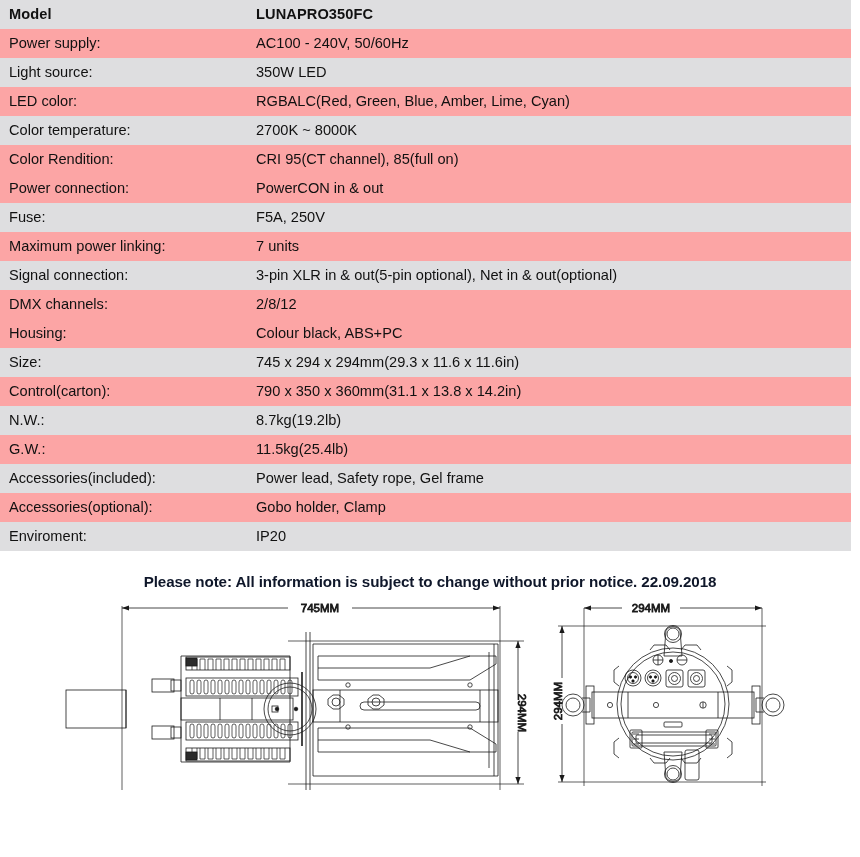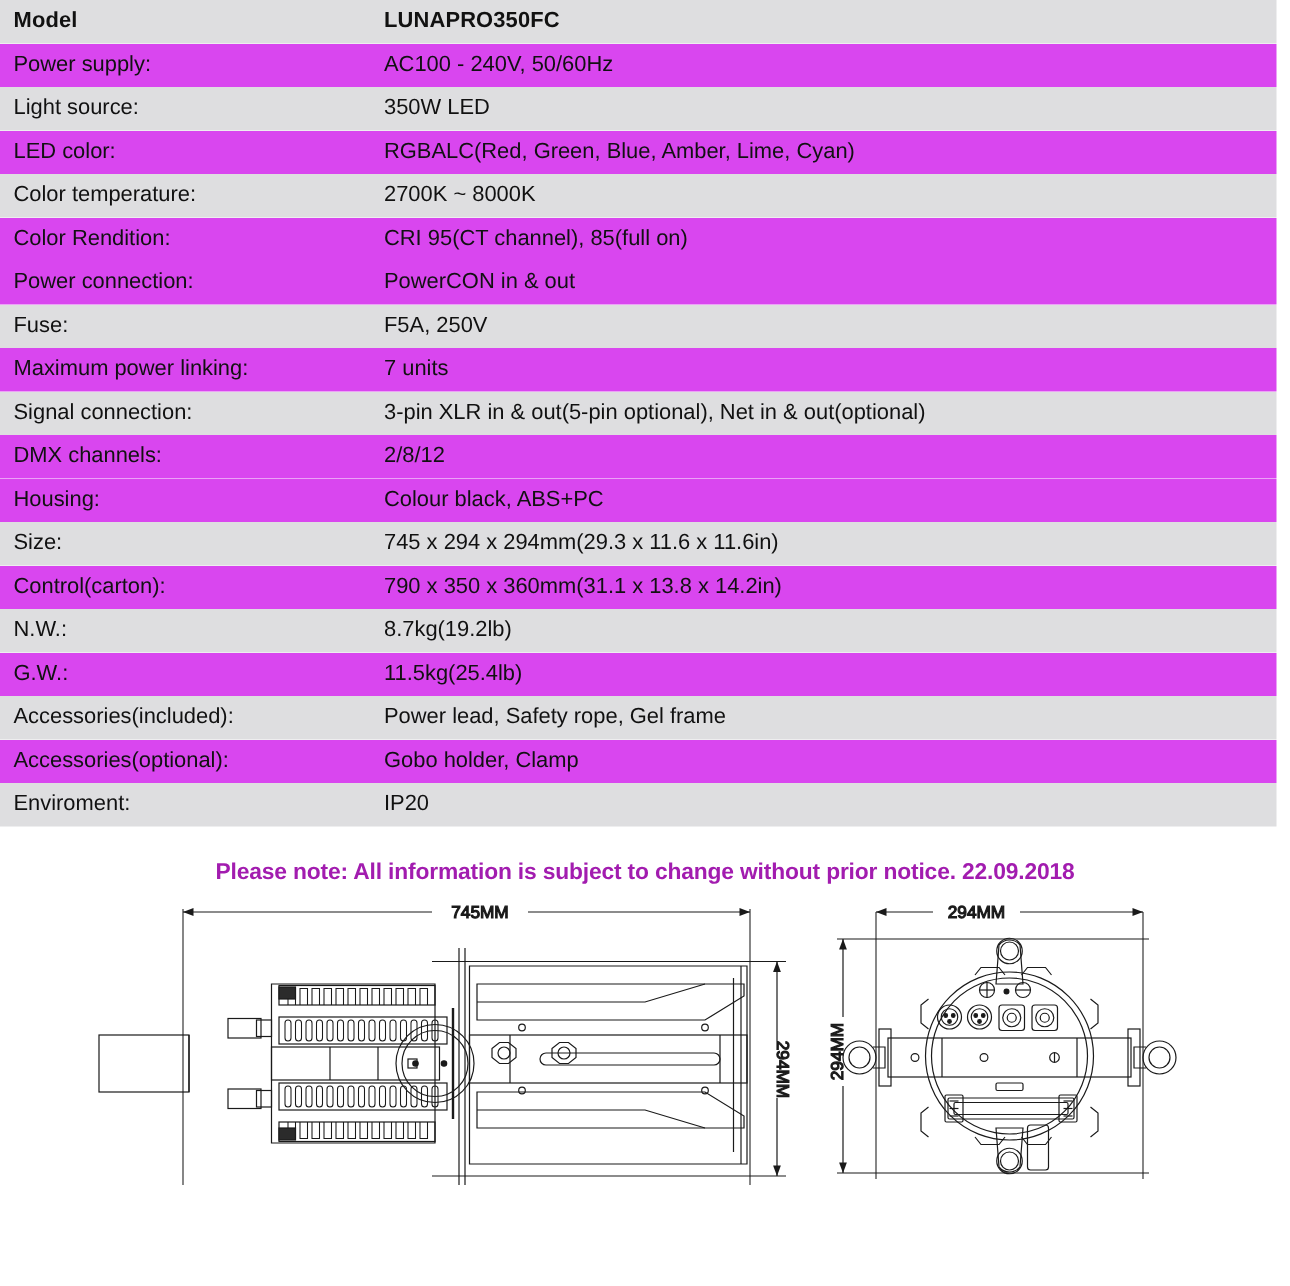--- a/index.html
+++ b/index.html
@@ -37,37 +37,37 @@
     width: 245px;
     padding-left: 9px;
   }
   #spec-table td.v {
     padding-left: 2px;
   }
   #spec-table tr.shade td {
     background: #dedee0;
   }
   #spec-table tr.plain td {
-    background: #d946ef;
+    background: #fca5a5;
   }
   #spec-table tr.header td {
     font-weight: bold;
     letter-spacing: 0.1px;
     margin-top: 44px;
   }
 
   
   #note-line {
     margin: 0;
     padding-top: 22px;
     text-align: center;
     font-size: 15.2px;
     font-weight: bold;
     letter-spacing: -0.1px;
-    color: #a21caf;
+    color: #0f172a;
   }
 
   
   #drawings {
     position: relative;
     width: 685px;
     height: 200px;
     margin-top: 4px;
   }
   #drawings svg {

